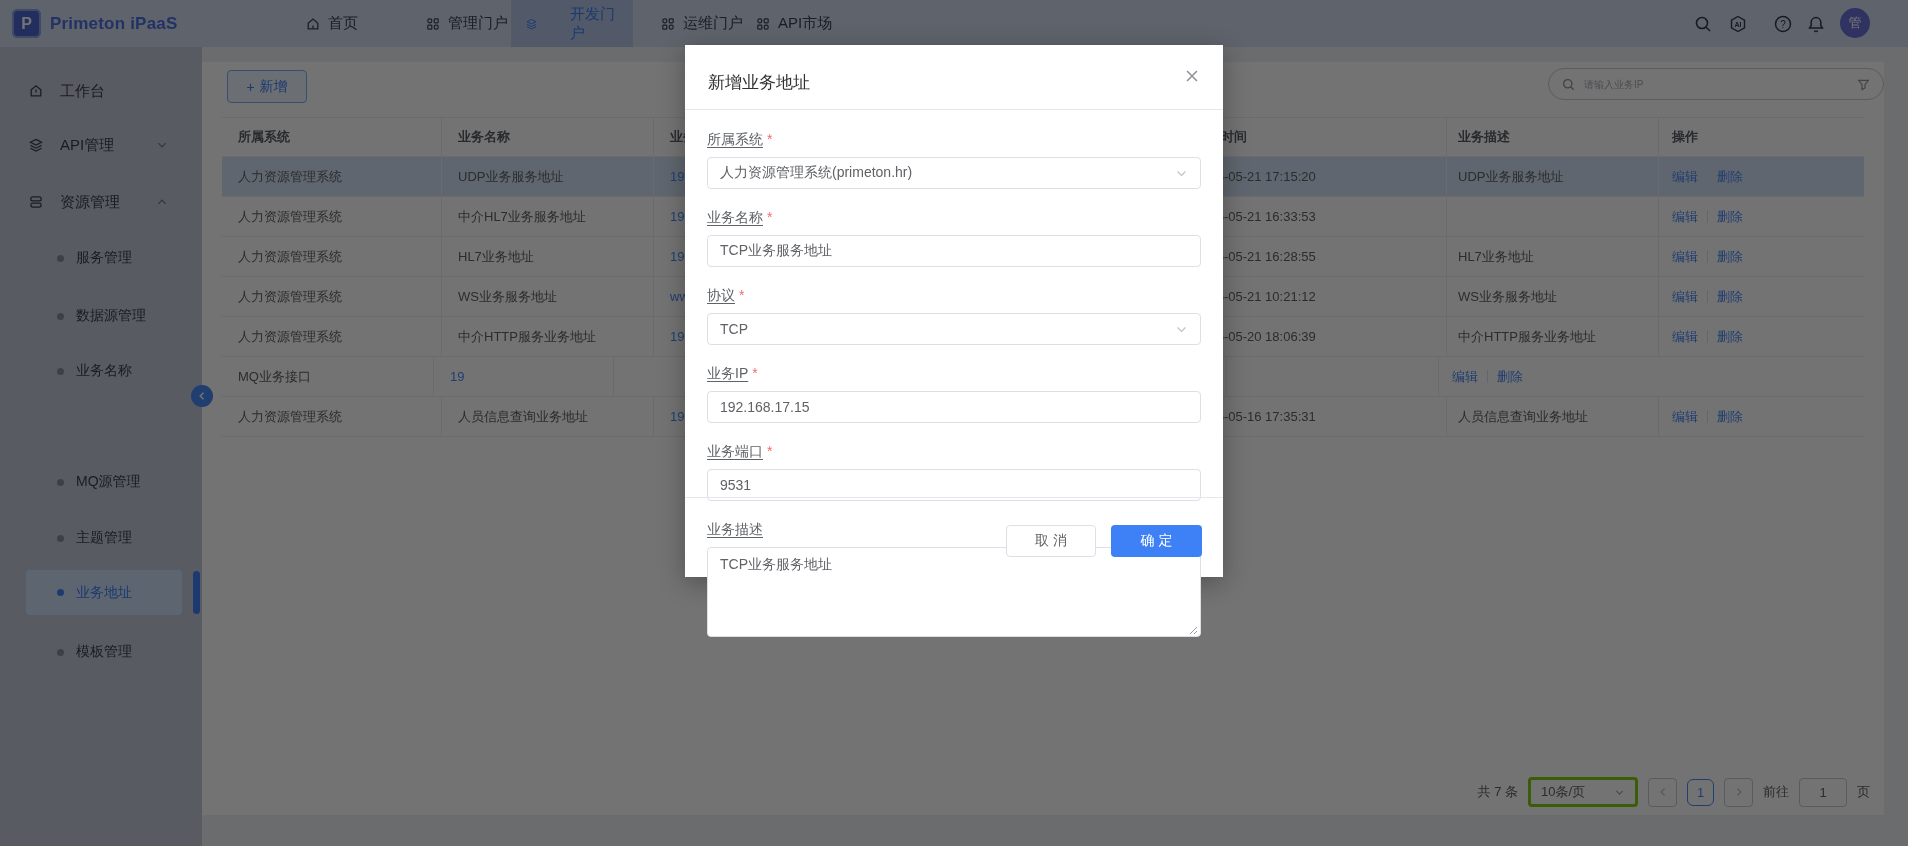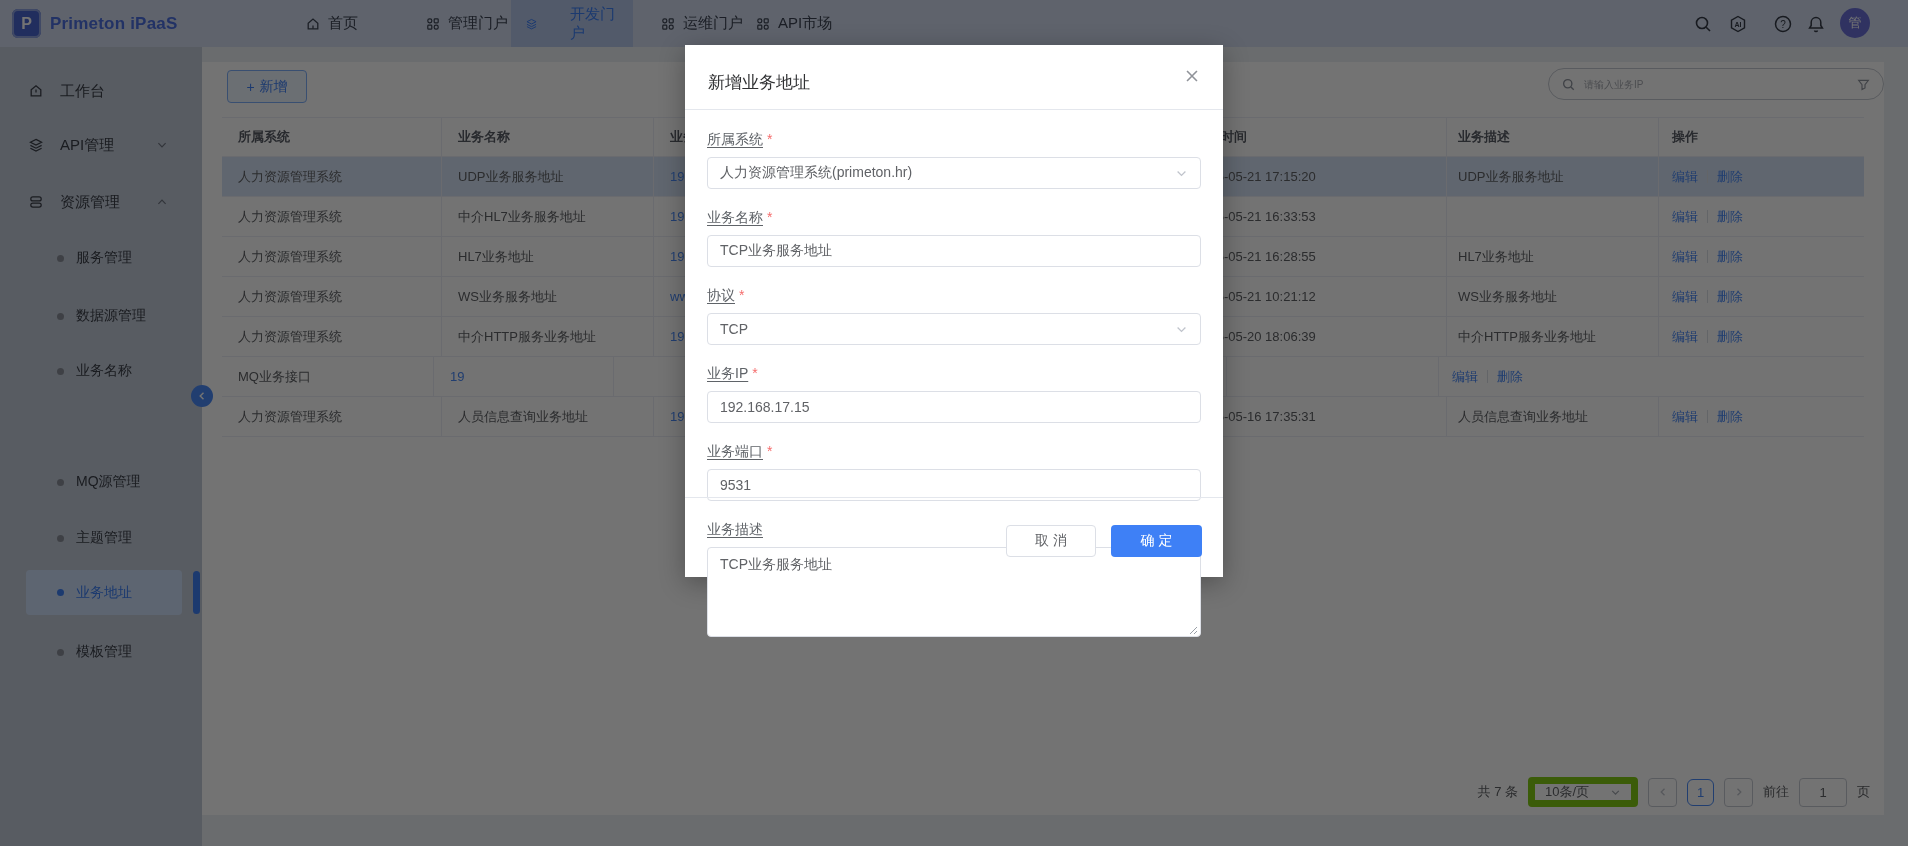--- a/index.html
+++ b/index.html
@@ -57,21 +57,21 @@
   .td:last-child { border-right:none; }
   .c0{width:220px;} .c1{width:212px;} .c2{width:180px;} .c3{width:346px;}
   .c4{width:267px; padding-left:15px;} .c5{width:212px; padding-left:11px;} .c6{width:205px; padding-left:13px;}
   .link { color:#4a8af8; cursor:pointer; }
   .ops { display:flex; align-items:center; gap:9px; }
   .ops .sep { width:1px; height:13px; background:#dcdfe6; }
 
   
   .pager { position:absolute; right:14px; bottom:8px; display:flex; align-items:center; gap:10px;
     font-size:13px; color:#606266; }
-  .pg-select { width:110px; height:30px; border:7px solid #84cc16; border-radius:4px; display:flex;
+  .pg-select { width:110px; height:30px; border:3px solid #84cc16; border-radius:4px; display:flex;
     align-items:center; justify-content:space-between; padding:0 10px; cursor:pointer; background:#fff; }
   .pg-select svg { width:11px; height:11px; color:#a0a4ac; }
   .pg-btn { width:29px; height:29px; border:1px solid #c6cad2; border-radius:4px; display:flex;
     align-items:center; justify-content:center; color:#c0c4cc; background:#fff; cursor:pointer; }
   .pg-btn svg { width:12px; height:12px; }
   .pg-page { width:27px; height:27px; border:1px solid #4a8af8; border-radius:6px; color:#4a8af8;
     display:flex; align-items:center; justify-content:center; background:#fff; cursor:pointer; }
   .pg-goto-input { width:48px; height:29px; border:1px solid #c6cad2; border-radius:4px; text-align:center;
     font-size:13px; color:#606266; outline:none; }
 

